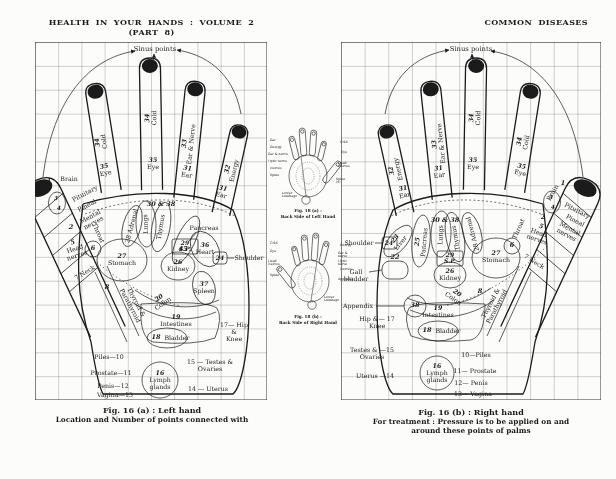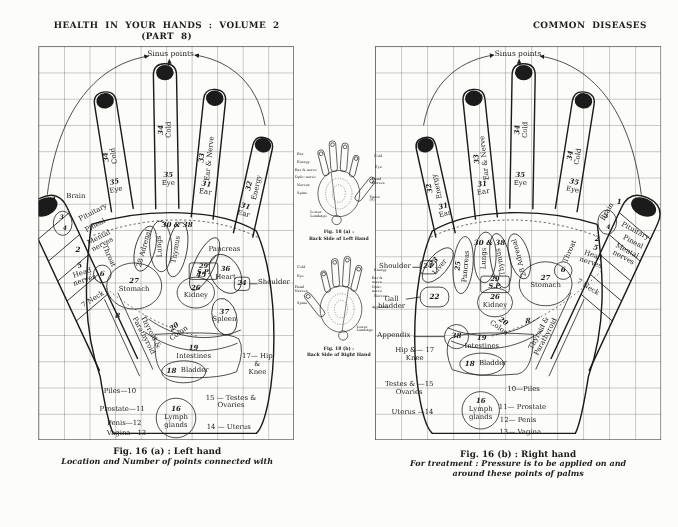--- a/index.html
+++ b/index.html
@@ -9,21 +9,21 @@
        letter-spacing:.4px;word-spacing:3px;}
   .fig{position:absolute;}
   .fig svg{position:absolute;left:0;top:0;}
   .lb,.word,.num{position:absolute;white-space:pre-line;text-align:center;
        font-size:6.3px;line-height:1.08;transform:translate(-50%,-50%) rotate(var(--r,0deg));}
   .lb::first-line{font-weight:bold;font-style:italic;}
   .num{font-weight:bold;font-style:italic;font-size:6.5px;}
   .sm{font-size:5.6px;}
   .cap{position:absolute;text-align:center;font-weight:bold;}
   .cap .t1{font-size:8px;}
-  .cap .t2{font-size:7.3px;font-style:italic;}
+  .cap .t2{font-size:7.3px;}
   .mini-lbl{position:absolute;font-size:3.2px;line-height:1.05;white-space:pre-line;}
   .mini-cap{position:absolute;text-align:center;font-weight:bold;font-size:4.2px;line-height:1.5;}
 </style>
 </head>
 <body>
 
 <div class="hdr" style="left:35px;width:233px;">HEALTH IN YOUR HANDS : VOLUME 2 (PART 8)</div>
 <div class="hdr" style="left:328px;width:260px;text-align:right;">COMMON DISEASES</div>
 
 <div class="fig" style="left:35px;top:42px;width:232px;height:358px;">
@@ -302,21 +302,21 @@
   <div class="num" style="left:104px;top:179px;">30 &amp; 38</div>
   <div class="word" style="left:132px;top:192px;--r:-105deg;">28 Adrenal</div>
   <div class="lb" style="left:155px;top:215px;">27
 Stomach</div>
   <div class="num" style="left:109px;top:216px;font-size:6px;">29
 S.P.</div>
   <div class="lb" style="left:109px;top:233px;">26
 Kidney</div>
   <div class="word" style="left:15px;top:234px;">Gall
 bladder</div>
-  <div class="num" style="left:54px;top:228px;">22</div>
+  <div class="num" style="left:54px;top:216px;">22</div>
   <div class="lb" style="left:114px;top:254px;--r:35deg;">20
 Colon</div>
   <div class="num" style="left:139px;top:250px;">8</div>
   <div class="word" style="left:153px;top:263px;--r:-62deg;">Thyroid &amp;
 Parathyroid</div>
   <div class="word" style="left:17px;top:264px;">Appendix</div>
   <div class="num" style="left:74px;top:264px;">38</div>
   <div class="lb" style="left:97px;top:270px;">19
 Intestines</div>
   <div class="num" style="left:86px;top:289px;">18</div>

